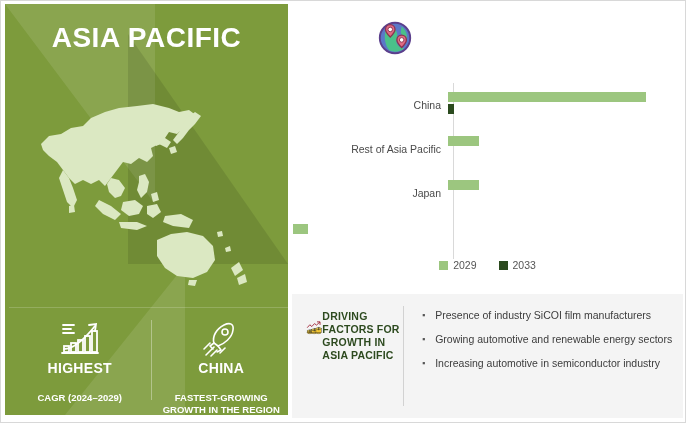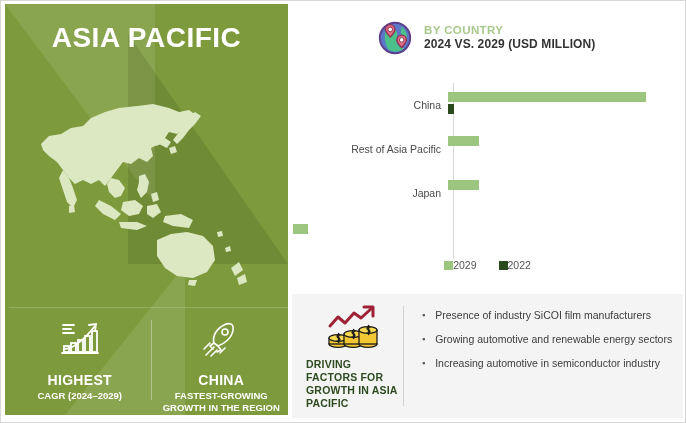--- a/index.html
+++ b/index.html
@@ -77,30 +77,30 @@
     position: absolute;
     left: 0; top: 8px;
     width: 1px; height: 80px;
     background: rgba(255,255,255,.35);
   }
   .stat-icon { height: 42px; display: flex; align-items: center; justify-content: center; }
   .stat-title {
     color: #ffffff;
     font-size: 14px;
     font-weight: bold;
-    margin-top: 12px;
+    margin-top: 0;
     letter-spacing: .3px;
   }
   .stat-sub {
     color: #ffffff;
     font-size: 9.5px;
     font-weight: bold;
     text-align: center;
     line-height: 12px;
-    margin-top: 2px;
+    margin-top: 16px;
     max-width: 120px;
   }
 
   
   .right-panel {
     position: absolute;
     left: 291px; top: 6px;
     width: 391px; height: 411px;
     background: #ffffff;
   }
@@ -168,39 +168,39 @@
   .bar-2024 { background: #2b4a1e; top: 21px; }
 
   .legend {
     position: absolute;
     left: 0; top: 252px;
     width: 391px;
     display: flex;
     justify-content: center;
     gap: 22px;
   }
-  .legend-item { display: flex; align-items: center; }
+  .legend-item { display: flex; align-items: center; gap: 5px; }
   .legend-swatch { width: 9px; height: 9px; display: block; }
   .legend-label { font-size: 10.5px; color: #555555; }
 
   
   .drivers {
     position: absolute;
     left: 0; top: 287px;
     width: 391px; height: 124px;
     background: #f4f4f4;
     display: flex;
   }
   .drivers-left {
     width: 112px;
     position: relative;
     padding: 10px 4px 0 14px;
     display: flex;
-    flex-direction: column;
-    align-items: center;
+    flex-direction: row;
+    align-items: flex-start;
   }
   .drivers-left::after {
     content: "";
     position: absolute;
     right: 0; top: 12px;
     width: 1px; height: 100px;
     background: #d2d2d2;
   }
   .coins-icon { width: 56px; height: 48px; }
   .drivers-title {
@@ -352,24 +352,20 @@
           <path d="M15 6 C18 6, 20 8.4, 20 11 C20 14, 15 19, 15 19 C15 19, 10 14, 10 11
                    C10 8.4, 12 6, 15 6 Z" fill="#e06a82" stroke="#8c3350" stroke-width="1.4"></path>
           <circle cx="15" cy="11" r="2.4" fill="#ffffff" stroke="#8c3350" stroke-width="1"></circle>
         </g>
         <g>
           <path d="M27 17 C29.8 17, 32 19.2, 32 22 C32 25, 27 30, 27 30 C27 30, 22 25, 22 22
                    C22 19.2, 24.2 17, 27 17 Z" fill="#e06a82" stroke="#8c3350" stroke-width="1.4"></path>
           <circle cx="27" cy="22" r="2.4" fill="#ffffff" stroke="#8c3350" stroke-width="1"></circle>
         </g>
       </svg>
-      <div class="chart-header-text">
-        <span class="hdr-kicker">BY COUNTRY</span>
-        <span class="hdr-main">2024 VS. 2029 (USD MILLION)</span>
-      </div>
     </div>
 
     <div class="chart">
       <div class="axis-line"></div>
 
       <div class="bar-group" style="top:4px;">
         <div class="cat-label">China</div>
         <div class="bars">
           <div class="bar bar-2029" style="width: 198px; background: rgb(156, 198, 127);"></div>
           <div class="bar bar-2024" style="width: 6px; background: rgb(43, 74, 30);"></div>
@@ -400,21 +396,21 @@
       </div>
     </div>
 
     <div class="legend">
       <div class="legend-item">
         <span class="legend-swatch" style="background:#9cc67f"></span>
         <span class="legend-label">2029</span>
       </div>
       <div class="legend-item">
         <span class="legend-swatch" style="background:#2b4a1e"></span>
-        <span class="legend-label">2022</span>
+        <span class="legend-label">2033</span>
       </div>
     </div>
 
     <div class="drivers">
       <div class="drivers-left">
         <svg class="coins-icon" viewBox="0 0 56 48" xmlns="http://www.w3.org/2000/svg">
           <g fill="none" stroke="#9e2235" stroke-width="3" stroke-linecap="round" stroke-linejoin="round">
             <path d="M5 22 L13 13 L20 19 L29 9 L36 14 L47 4"></path>
             <path d="M39 3 L48 3 L48 12"></path>
           </g>

